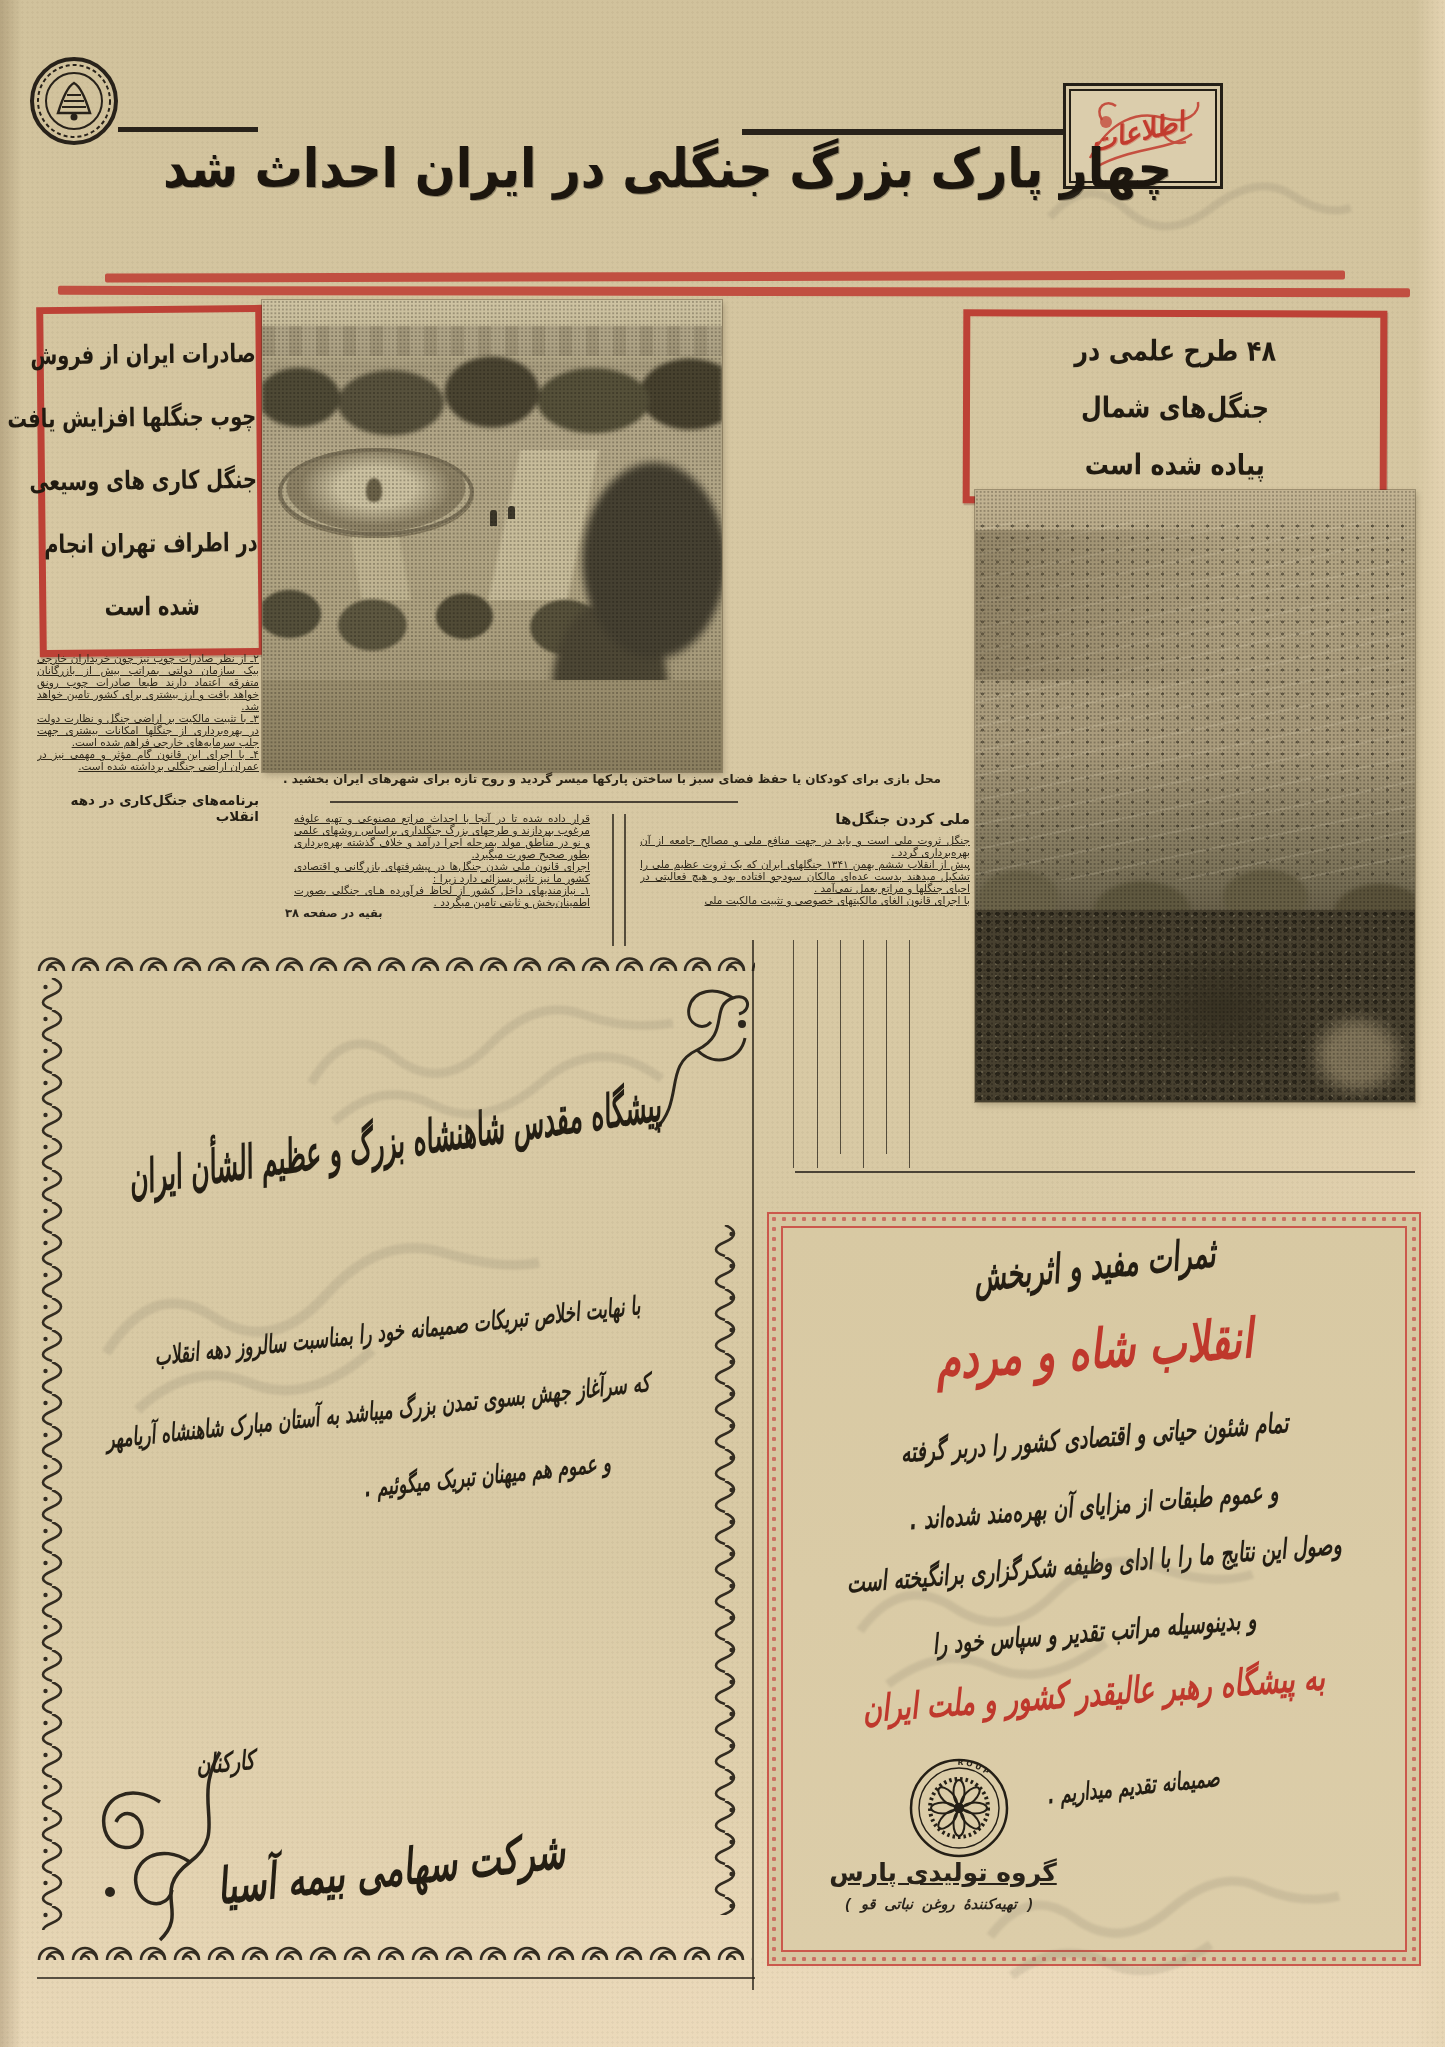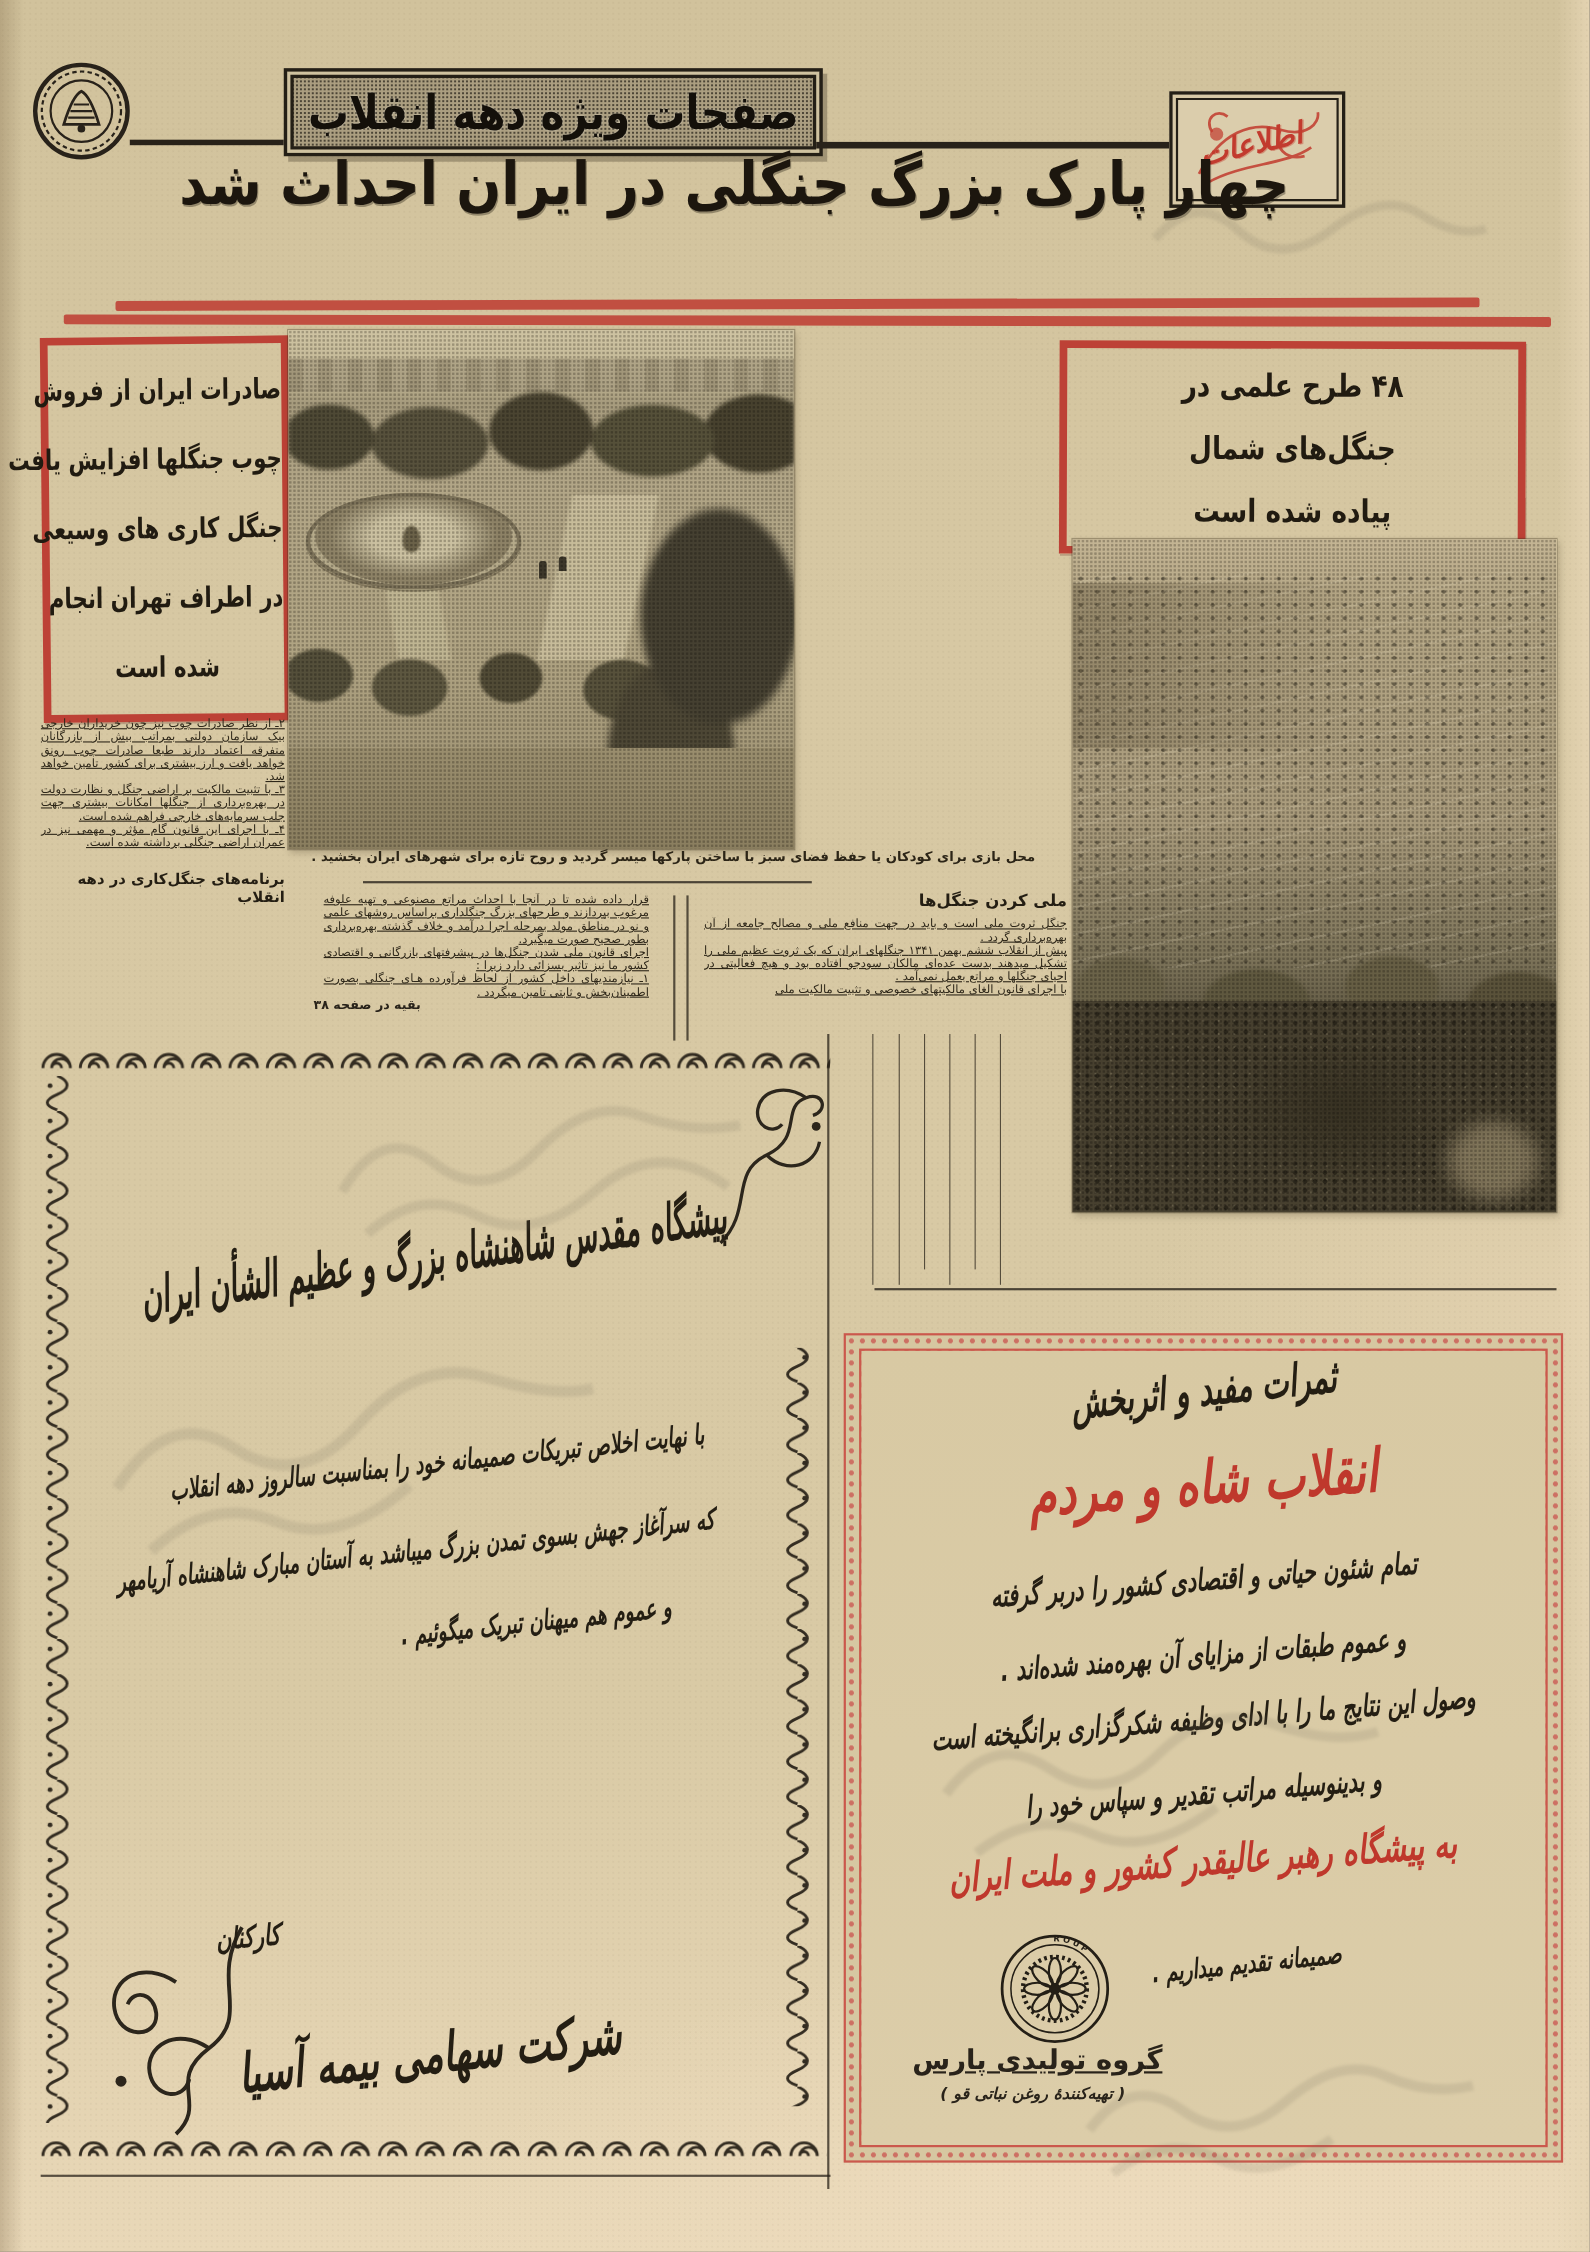--- a/index.html
+++ b/index.html
@@ -109,42 +109,39 @@
     background-color:#d6c7a1;background-image:radial-gradient(#cd7063 2px,transparent 2.45px);background-size:10px 10px;}
   .redframe-inner{position:absolute;inset:12px;border:2px solid #cb584c;background:linear-gradient(180deg,#d8c9a3,#dccda9);}
   .rg{position:absolute;left:0;width:100%;text-align:center;}
   .rg .c{transform-origin:center;}
   .rg-intro .c{font-size:26px;transform:rotate(-6deg) scaleY(1.55);}
   .rg-title .c{font-size:40px;color:#bf382c;transform:rotate(-4deg) scaleY(1.35);letter-spacing:-1px;}
   .rg-line .c{font-size:19px;transform:rotate(-4.5deg) scaleY(1.45);}
   .rg-ded .c{font-size:26px;color:#bf382c;transform:rotate(-4deg) scaleY(1.4);}
   .rg-close .c{font-size:17px;transform:rotate(-6deg) scaleY(1.45);}
   .rg-co{font-size:25px;font-weight:800;letter-spacing:-.5px;text-decoration:underline;}
-  .rg-cosub{font-size:14.5px;font-weight:800;font-style:italic;}
+  .rg-cosub{font-size:14.5px;font-weight:800;font-style:italic;font-family:Liberation Mono, monospace;}
 
   .ghost{opacity:.15;filter:blur(1.3px);pointer-events:none;}
 </style>
 </head>
 <body>
 
 <div class="page">
 
   <svg class="abs" style="left:28px;top:55px" width="92" height="92" viewBox="0 0 92 92">
     <circle cx="46" cy="46" r="42" fill="none" stroke="#28221a" stroke-width="4"></circle>
     <circle cx="46" cy="46" r="36" fill="none" stroke="#28221a" stroke-width="2" stroke-dasharray="4 3"></circle>
     <circle cx="46" cy="46" r="28" fill="none" stroke="#28221a" stroke-width="2"></circle>
     <path d="M30 58 q8 -26 16 -30 q8 4 16 30 z" fill="none" stroke="#28221a" stroke-width="2.5"></path>
     <path d="M34 52 h24 M36 46 h20 M39 40 h14" stroke="#28221a" stroke-width="2"></path>
     <circle cx="46" cy="62" r="3.5" fill="#28221a"></circle>
   </svg>
 
   <div class="abs rule" style="left:118px;top:127px;width:140px;height:5px"></div>
-  <div class="abs banner">
-    <span>صفحات ویژه دهه انقلاب</span>
-  </div>
   <div class="abs rule" style="left:742px;top:129px;width:321px;height:6px"></div>
 
   <div class="abs stampbox">
     <svg class="abs" style="left:6px;top:6px" width="142" height="86" viewBox="0 0 142 86">
       <g stroke="#c23b2e" fill="none" stroke-width="2.5" opacity=".85">
         <path d="M18 66 C38 28 66 18 92 26 C116 33 128 20 126 10"></path>
         <path d="M26 74 C58 56 98 58 120 42"></path>
         <path d="M92 26 C85 42 97 54 114 50"></path>
         <path d="M30 28 C22 16 34 6 44 14"></path>
       </g>

